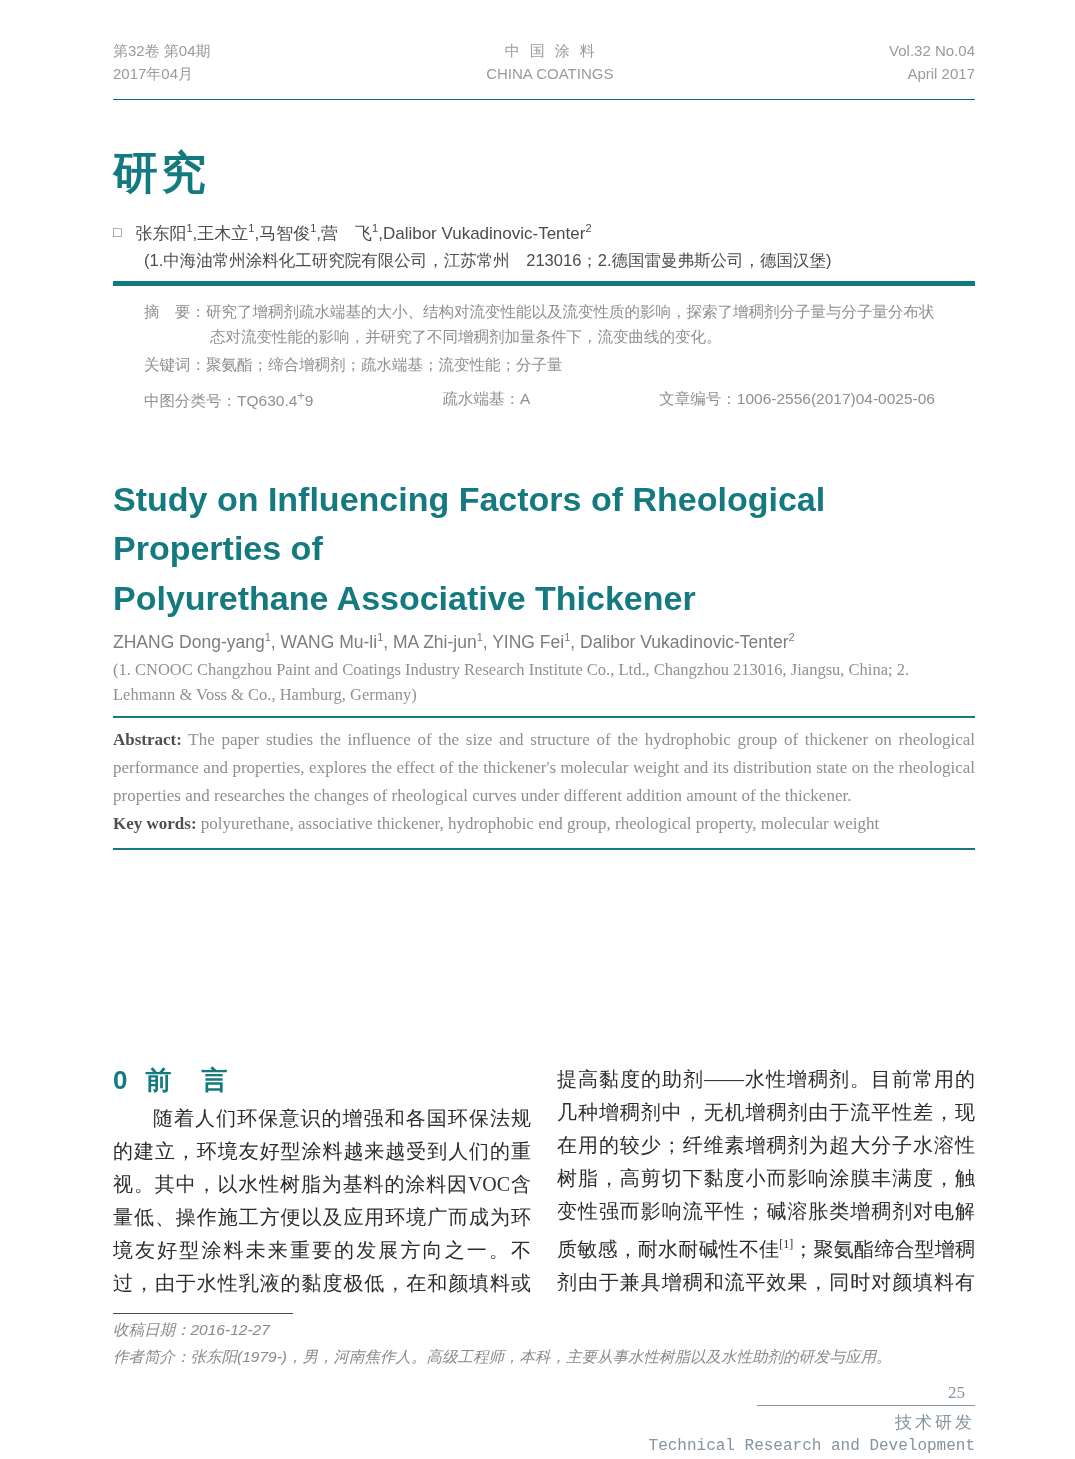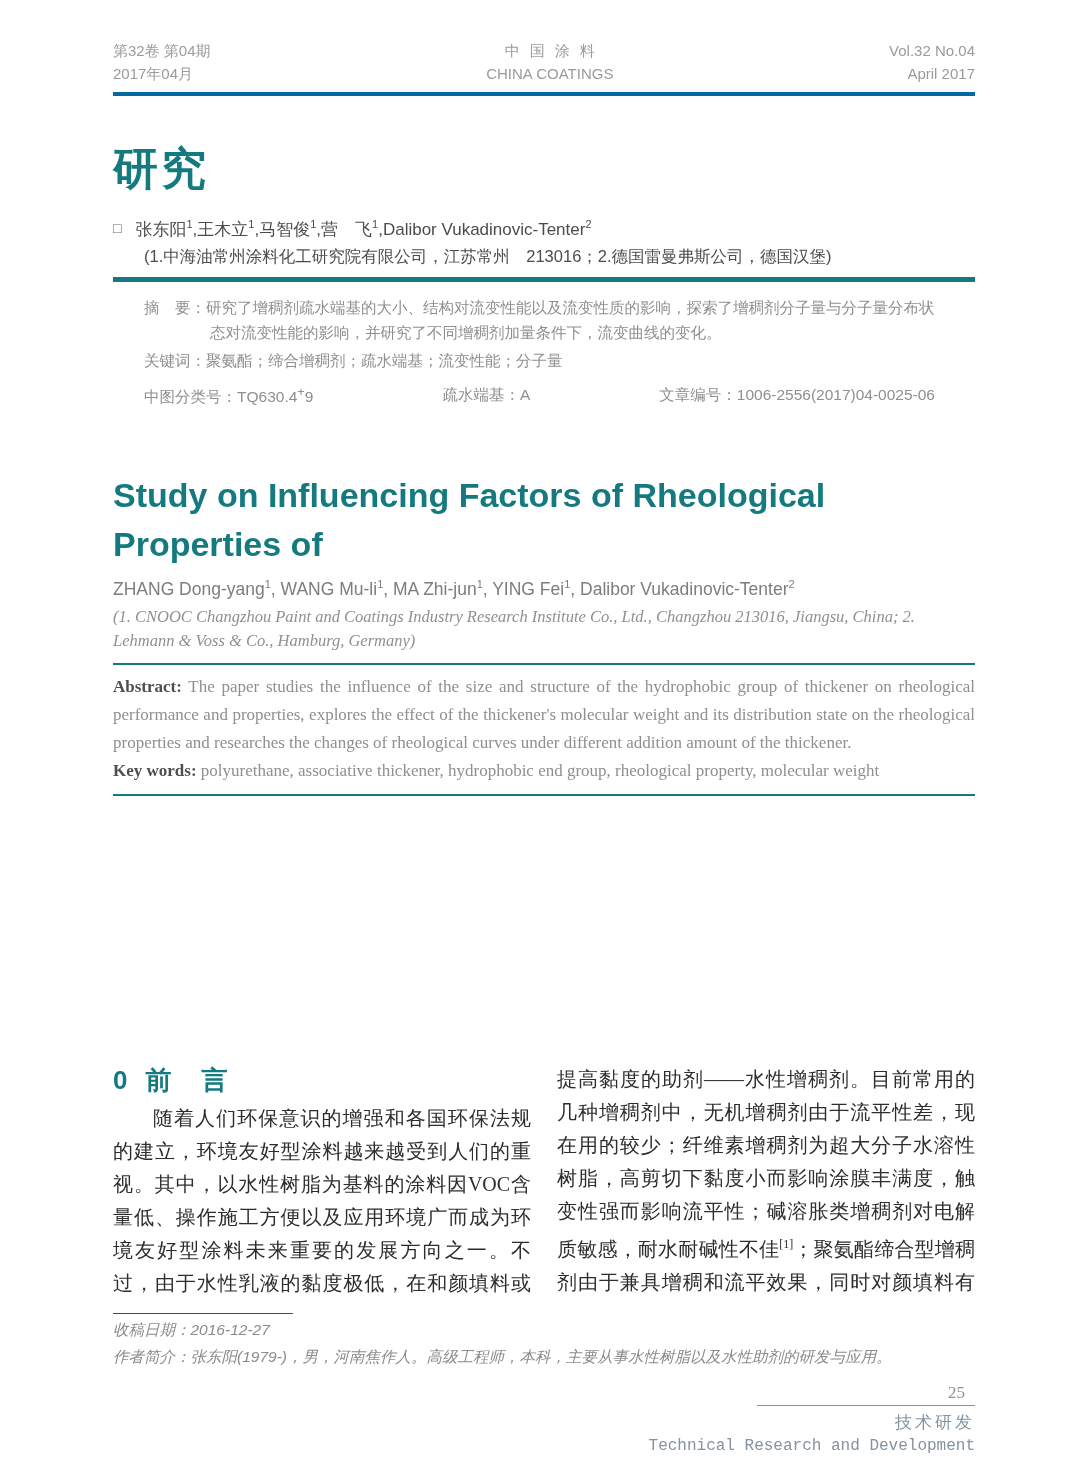--- a/index.html
+++ b/index.html
@@ -19,22 +19,22 @@
     padding: 40px 100px 0 113px;
   }
   
   .header {
     display: flex;
     justify-content: space-between;
     align-items: flex-start;
     color: #9b9b9b;
     font-size: 15px;
     line-height: 1.5;
-    padding-bottom: 7px;
-    border-bottom: 4px solid #0369a1;
+    padding-bottom: 14px;
+    border-bottom: 1px solid #0369a1;
   }
   .h-center { text-align: center; }
   .h-right  { text-align: right; }
   .jname-cn { letter-spacing: 10px; padding-left: 10px; }
   .doi {
     font-family: "Liberation Serif", serif;
     color: #3f3f3f;
     font-size: 15.5px;
     margin-top: 3px;
   }
@@ -78,21 +78,20 @@
     margin-top: 62px;
     font-size: 34px;
     font-weight: bold;
     color: var(--teal);
     line-height: 1.45;
   }
   .authors-en { margin-top: 8px; font-size: 17.5px; color: #7d7d7d; }
   .affil-en {
     margin-top: 5px;
     font-family: "Liberation Serif", serif;
-    font-style: italic;
     color: #909090;
     font-size: 16.5px;
     line-height: 1.5;
   }
   .rule-thin { height: 2px; background: var(--teal); margin-top: 9px; }
   .abs-en {
     margin-top: 8px;
     font-family: "Liberation Serif", serif;
     font-size: 17px;
     color: #8f8f8f;
@@ -180,20 +179,21 @@
     <p class="kw"><span>关键词：</span><span>聚氨酯；缔合增稠剂；疏水端基；流变性能；分子量</span></p>
     <div class="meta-row">
       <span><span>中图分类号：</span><span><span>TQ630.4</span><sup>+</sup><span>9</span></span></span>
       <span><span>疏水端基：</span><span>A</span></span>
       <span><span>文章编号：</span><span>1006-2556(2017)04-0025-06</span></span>
     </div>
   </div>
 
   <h2 class="title-en">
     <div>Study on Influencing Factors of Rheological Properties of</div>
+    <div>Polyurethane Associative Thickener</div>
   </h2>
 
   <div class="authors-en"><span>ZHANG Dong-yang</span><sup>1</sup><span>, WANG Mu-li</span><sup>1</sup><span>, MA Zhi-jun</span><sup>1</sup><span>, YING Fei</span><sup>1</sup><span>, Dalibor Vukadinovic-Tenter</span><sup>2</sup></div>
   <div class="affil-en">(1. CNOOC Changzhou Paint and Coatings Industry Research Institute Co., Ltd., Changzhou 213016, Jiangsu, China; 2. Lehmann &amp; Voss &amp; Co., Hamburg, Germany)</div>
 
   <div class="rule-thin"></div>
 
   <div class="abs-en">
     <p><span class="label">Abstract:</span><span> The paper studies the influence of the size and structure of the hydrophobic group of thickener on rheological performance and properties, explores the effect of the thickener's molecular weight and its distribution state on the rheological properties and researches the changes of rheological curves under different addition amount of the thickener.</span></p>
     <p class="kw-en"><span class="label">Key words:</span><span> polyurethane, associative thickener, hydrophobic end group, rheological property, molecular weight</span></p>

